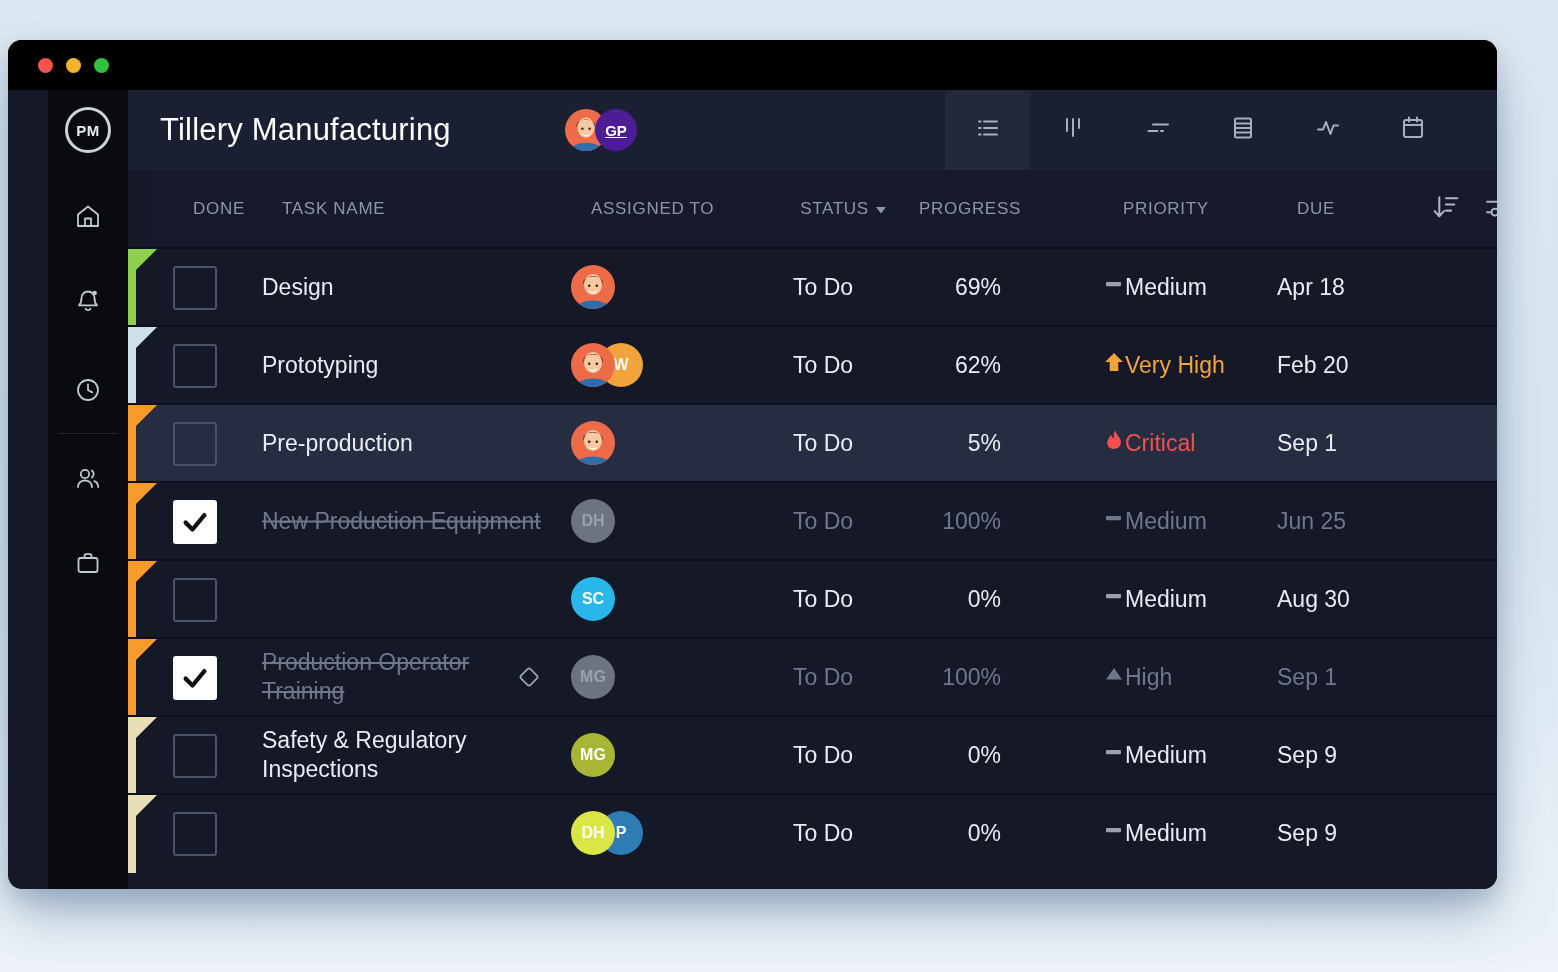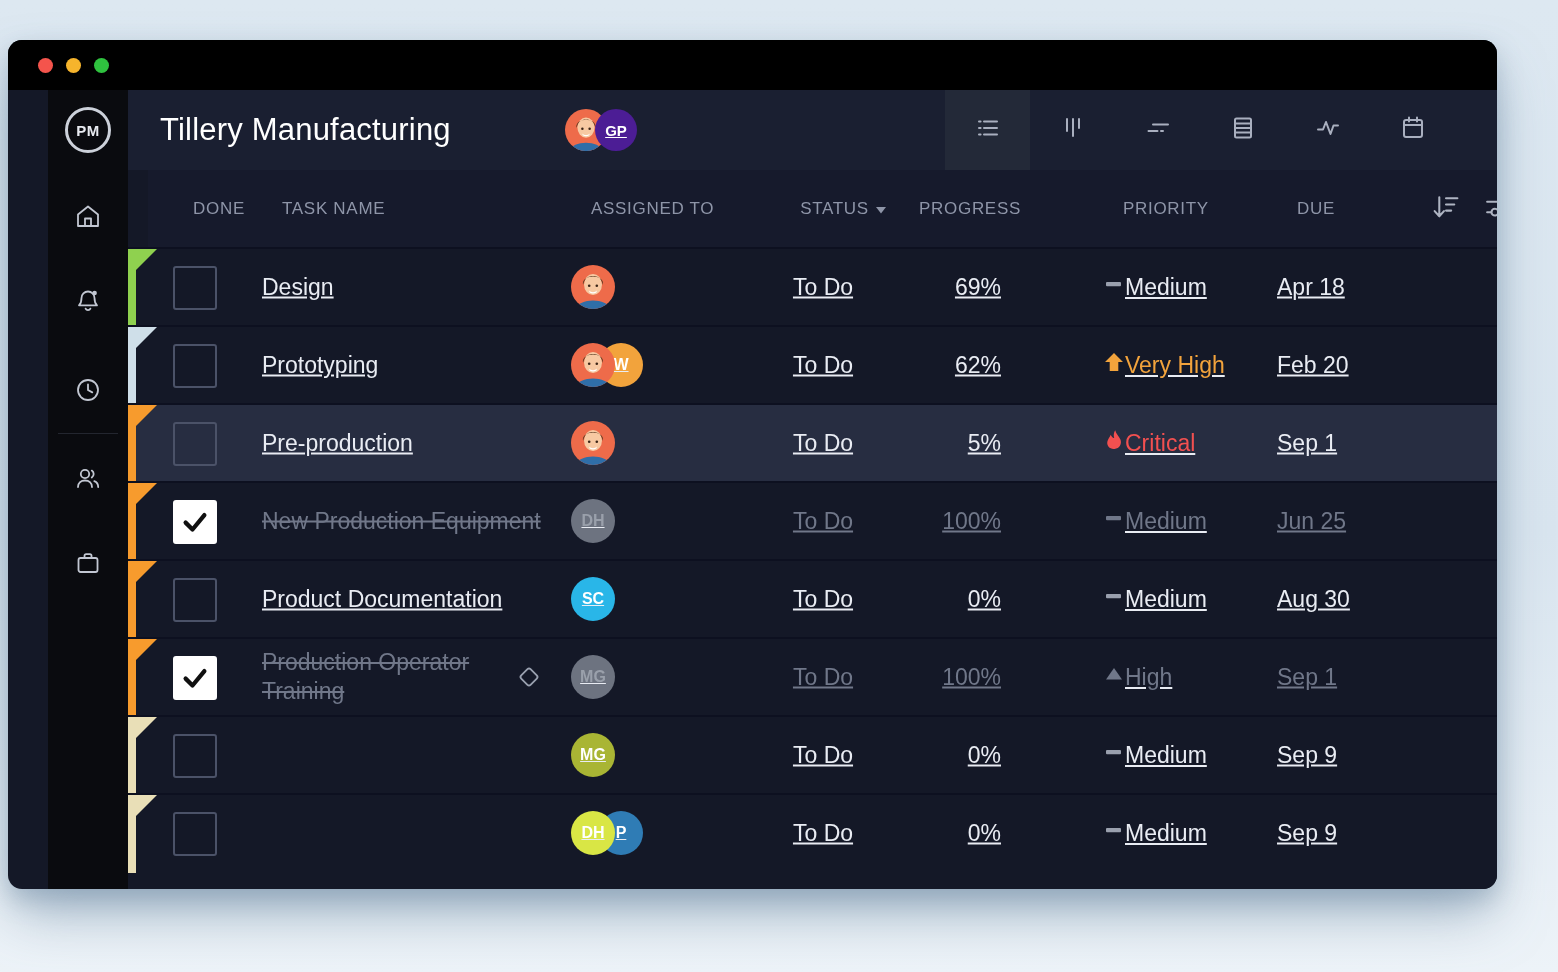--- a/index.html
+++ b/index.html
@@ -58,21 +58,21 @@
   .c-assign { left:443px; width:150px; }
   .c-status { left:615px; width:160px; text-align:center; }
   .c-progress { left:716px; width:157px; text-align:right; }
   .c-priority { left:975px; width:170px; }
   .c-due { left:1149px; width:112px; }
   
   .rows { position:absolute; top:157px; left:0; right:0; bottom:0; }
   .task-row { position:relative; height:78px; border-top:2px solid #0d1020; background:#141827; }
   .task-row.highlighted { background:#272d41; }
   .flag { position:absolute; left:0; top:0; width:30px; height:78px; }
-  .cell { position:absolute; top:50%; transform:translateY(-50%); font-size:23px; color:#e9ecf3;text-decoration:underline; }
+  .cell { position:absolute; top:50%; transform:translateY(-50%); font-size:23px; color:#e9ecf3; }
   .cell.c-task { line-height:29px; cursor:pointer; }
   .dim, .task-row .dim .cell, .cell.dim { color:#707789; }
   .strike { text-decoration:line-through; text-decoration-thickness:2px; }
   .checkbox { position:absolute; left:45px; top:17px; width:44px; height:44px;
     border:2px solid #4b5268; border-radius:3px; cursor:pointer; background:transparent; }
   .checkbox.checked { background:#fff; border-color:#fff; }
   .checkbox svg { width:30px; height:30px; margin:5px; display:block; }
   .avatar { width:44px; height:44px; border-radius:50%; overflow:hidden; flex:none;
     display:flex; align-items:center; justify-content:center;
     color:#fff; font-size:16px; font-weight:600; position:relative; }
@@ -328,21 +328,20 @@
               </span>
             </div>
             <div class="cell c-due dim">Jun 25</div>
           </div>
           <div class="task-row">
             <span class="flag"><svg width="30" height="78">
                 <rect x="0" y="0" width="8" height="78" fill="#f79b2d"></rect>
                 <polygon points="8,0 29,0 8,21" fill="#f79b2d"></polygon>
               </svg></span>
             <div class="checkbox"></div>
-            <div class="cell c-task">Product Documentation</div>
             <div class="cell avatar-stack c-assign">
               <span class="avatar" style="background: rgb(41, 182, 232);">
                 <span>SC</span>
               </span>
             </div>
             <div class="cell c-status">To Do</div>
             <div class="cell c-progress">0%</div>
             <div class="cell c-priority">
               <span class="priority-wrap" style="color: rgb(154, 160, 174);">
                 <span><svg viewBox="0 0 22 22" fill="currentColor">
@@ -385,20 +384,21 @@
               </span>
             </div>
             <div class="cell c-due dim">Sep 1</div>
           </div>
           <div class="task-row">
             <span class="flag"><svg width="30" height="78">
                 <rect x="0" y="0" width="8" height="78" fill="#e9dfb7"></rect>
                 <polygon points="8,0 29,0 8,21" fill="#e9dfb7"></polygon>
               </svg></span>
             <div class="checkbox"></div>
+            <div class="cell c-task">Safety &amp; Regulatory Inspections</div>
             <div class="cell avatar-stack c-assign">
               <span class="avatar" style="background: rgb(169, 181, 52);">
                 <span>MG</span>
               </span>
             </div>
             <div class="cell c-status">To Do</div>
             <div class="cell c-progress">0%</div>
             <div class="cell c-priority">
               <span class="priority-wrap" style="color: rgb(154, 160, 174);">
                 <span><svg viewBox="0 0 22 22" fill="currentColor">

